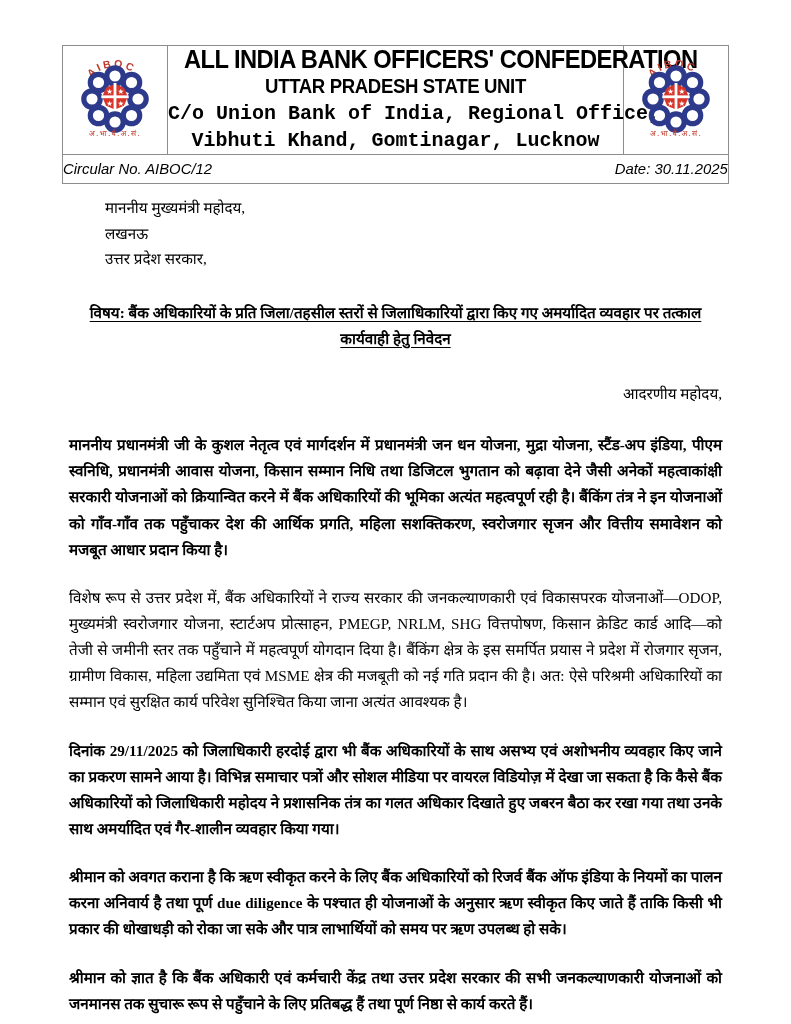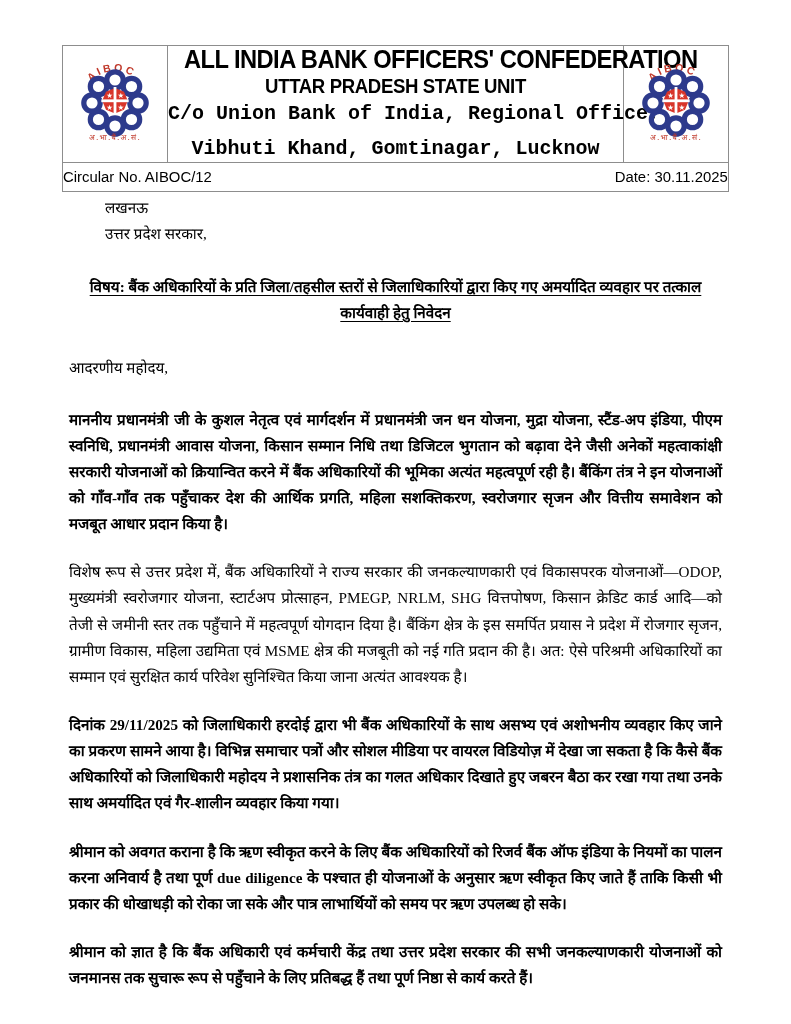--- a/index.html
+++ b/index.html
@@ -79,20 +79,21 @@
     font-size: 20px;
     line-height: 1.33;
     margin-top: 4px;
     white-space: nowrap;
   }
 
   .meta-row {
     display: flex;
     justify-content: space-between;
     align-items: flex-end;
+    font-style: italic;
   }
   .meta-text {
     font-family: "Liberation Sans", "DejaVu Sans", sans-serif;
     font-size: 15.5px;
     font-weight: normal;
     transform: scaleX(0.96);
     transform-origin: left center;
     white-space: nowrap;
   }
   .meta-text.right {
@@ -128,20 +129,21 @@
     font-weight: bold;
     font-size: 15.2px;
     line-height: 1.7;
     margin: 28px 0 0 0;
     padding: 0 6px;
   }
   .subject u { text-decoration: underline; text-underline-offset: 3px; }
 
   .salutation {
     margin: 30px 0 0 0;
+    text-align: right;
   }
 
   p.para {
     text-align: justify;
     text-justify: inter-word;
     margin: 22px 0 0 0;
     line-height: 1.72;
     font-weight: bold;
   }
   p.para.bold { font-weight: normal; }
@@ -188,21 +190,21 @@
               <text x="48.8" y="54">★</text>
             </g>
             <text x="43" y="84" text-anchor="middle" font-family="DejaVu Sans, sans-serif" font-size="7.5" fill="#c0392b" letter-spacing="1.2">अ.भा.बैं.अ.सं.</text>
           </svg>
         </span>
       </td>
       <td class="title-cell">
         <div class="org-title">ALL INDIA BANK OFFICERS' CONFEDERATION</div>
         <div class="org-subtitle">UTTAR PRADESH STATE UNIT</div>
         <div class="org-addr">C/o Union Bank of India, Regional Office,</div>
-        <div class="org-addr" style="margin-top:8px">Vibhuti Khand, Gomtinagar, Lucknow</div>
+        <div class="org-addr" style="margin-top:0">Vibhuti Khand, Gomtinagar, Lucknow</div>
       </td>
       <td class="logo-cell">
         <span class="logo-wrap">
           <svg width="86" height="92" viewBox="0 0 86 92" xmlns="http://www.w3.org/2000/svg">
             <defs>
               <path id="arcpathR" d="M 14 34 A 31 29 0 0 1 72 34"></path>
             </defs>
             <text font-family="Liberation Sans, sans-serif" font-size="10.5" font-weight="bold" fill="#c0392b" letter-spacing="2.6">
               <textPath href="#arcpathR" startOffset="13%">AIBOC</textPath>
             </text>
@@ -236,20 +238,21 @@
           <span class="meta-text">Circular No. AIBOC/12</span>
           <span class="meta-text right">Date: 30.11.2025</span>
         </div>
       </td>
     </tr>
   </tbody>
     </table>
 
   <div class="body-area hi">
 
+    <div class="to-indent">माननीय मुख्यमंत्री महोदय,</div>
     <div class="to-indent">लखनऊ</div>
     <div class="to-indent">उत्तर प्रदेश सरकार,</div>
 
     <div class="subject">
       <u>विषय: बैंक अधिकारियों के प्रति जिला/तहसील स्तरों से जिलाधिकारियों द्वारा किए गए अमर्यादित व्यवहार पर तत्काल</u><br>
       <u>कार्यवाही हेतु निवेदन</u>
     </div>
 
     <div class="salutation">आदरणीय महोदय,</div>
 

